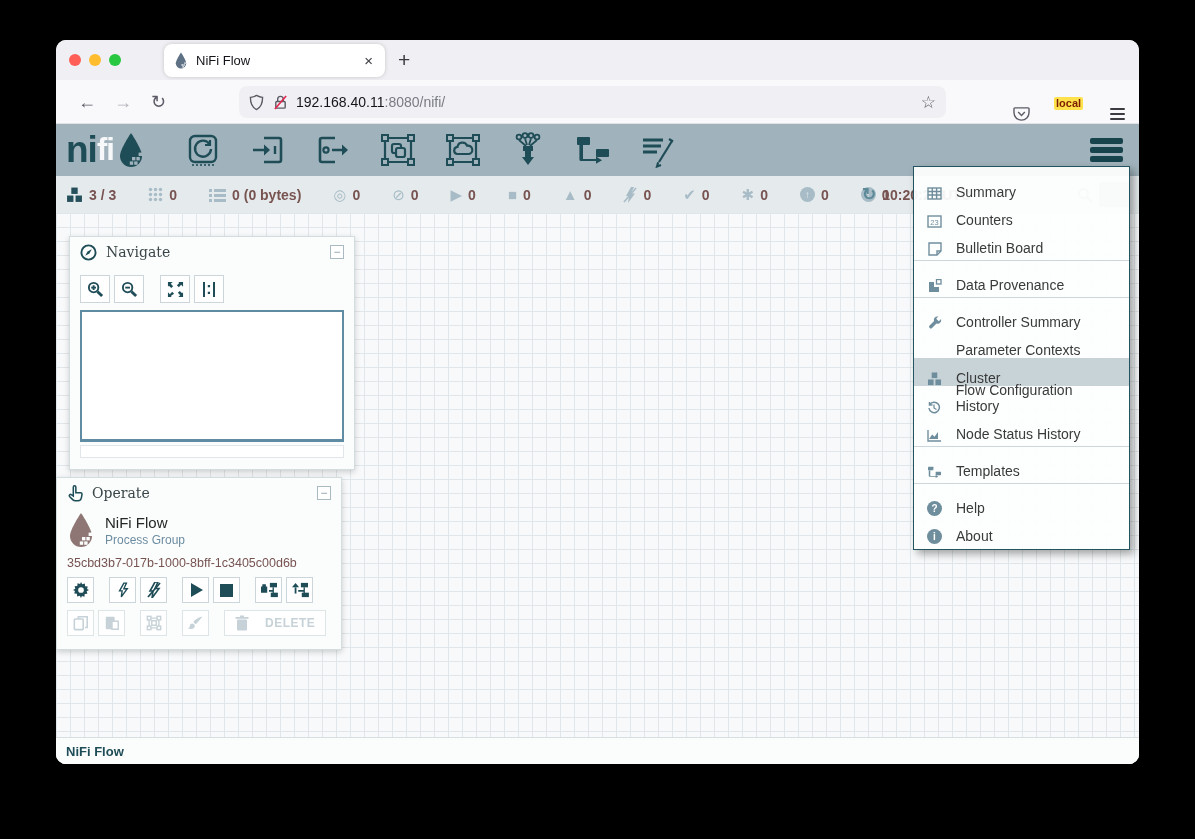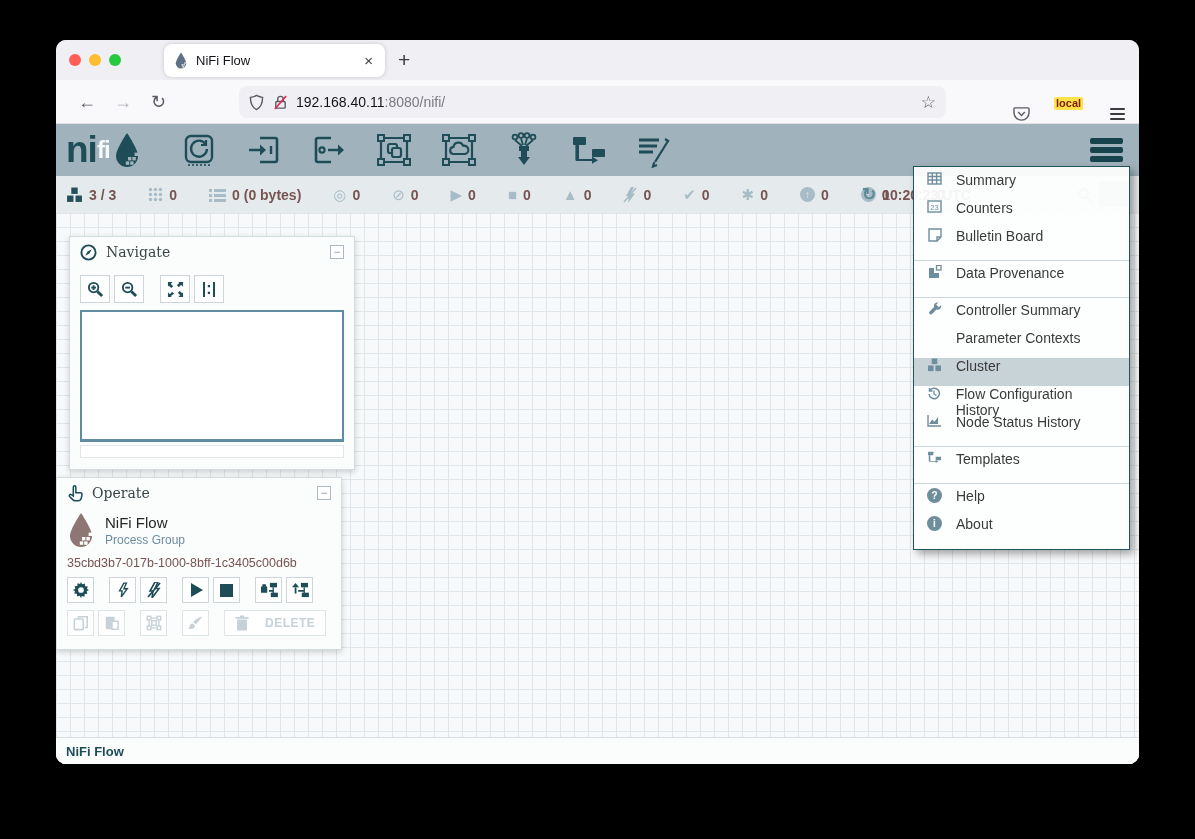--- a/index.html
+++ b/index.html
@@ -37,21 +37,21 @@
     font-size:11px; font-weight:bold; padding:0 2px; border-radius:2px; line-height:13px; }
   .burger { display:flex; flex-direction:column; gap:3.5px; }
   .burger span { width:15px; height:1.8px; background:#3b3b42; border-radius:1px; }
 
   
   .app { position:relative; height:640px; background:#f7f9fa; }
 
   .nifi-toolbar { position:relative; height:52px; background:#a0b2bb; display:flex; align-items:center; padding-left:10px; }
   .logo { display:flex; align-items:center; }
   .logo .ni { font-size:37px; font-weight:bold; color:#1f4d57; letter-spacing:-1px; }
-  .logo .fi { font-size:24px; font-weight:bold; color:#f6f8f9; letter-spacing:-1px; }
+  .logo .fi { font-size:31px; font-weight:bold; color:#f6f8f9; letter-spacing:-1px; }
   .components { display:flex; align-items:center; gap:27px; margin-left:38px; }
   .comp { width:38px; height:38px; display:flex; align-items:center; justify-content:center; }
   .nifi-burger { position:absolute; right:16px; top:14px; display:flex; flex-direction:column; gap:3px; }
   .nifi-burger span { width:33px; height:6px; background:#17434d; border-radius:2px; }
 
   .statusbar { position:relative; height:37px; background:#e5eaec; display:flex; align-items:center;
     gap:32px; padding-left:10px; font-size:14px; }
   .stat { display:flex; align-items:center; gap:6px; }
   .stat .val { color:#775351; font-weight:bold; }
   .g { color:#a7bcc6; font-size:15px; }
@@ -96,21 +96,21 @@
   .op-btn { width:27px; height:26px; background:#fff; border:1px solid #ccd6da; display:flex;
     align-items:center; justify-content:center; color:#1f4d57; }
   .op-btn.gap { margin-left:11px; }
   .op-btn.dis { color:#c6d2d8; border-color:#dde5e8; }
   .del-btn { height:26px; background:#fff; border:1px solid #dde5e8; color:#c6d2d8; font-size:12px;
     font-weight:bold; display:flex; align-items:center; gap:16px; padding:0 10px; margin-left:11px; letter-spacing:.5px; }
 
   
   .gmenu { position:absolute; left:857px; top:42px; width:217px; background:rgba(253,254,254,0.94);
     border:1px solid #235560; box-shadow:4px 4px 8px rgba(0,0,0,0.35); padding:5px 0; }
-  .menu-item { height:28px; display:flex; align-items:flex-start; padding:0 12px; gap:13px; font-size:14px; color:#3a3a3a; }
+  .menu-item { height:28px; display:flex; align-items:flex-end; padding:0 12px; gap:13px; font-size:14px; color:#3a3a3a; }
   .menu-item.hl { background:#c8d3d8; }
   .mi { width:17px; display:flex; justify-content:center; color:#6f8e9d; }
   .menu-div { height:1px; background:#ccd7db; margin:4px 0; }
   .mcirc { width:15px; height:15px; border-radius:50%; background:#6f8e9d; color:#fff; font-size:10px;
     font-weight:bold; display:flex; align-items:center; justify-content:center; }
 
   svg { display:block; }
 </style>
 </head>
 <body>

